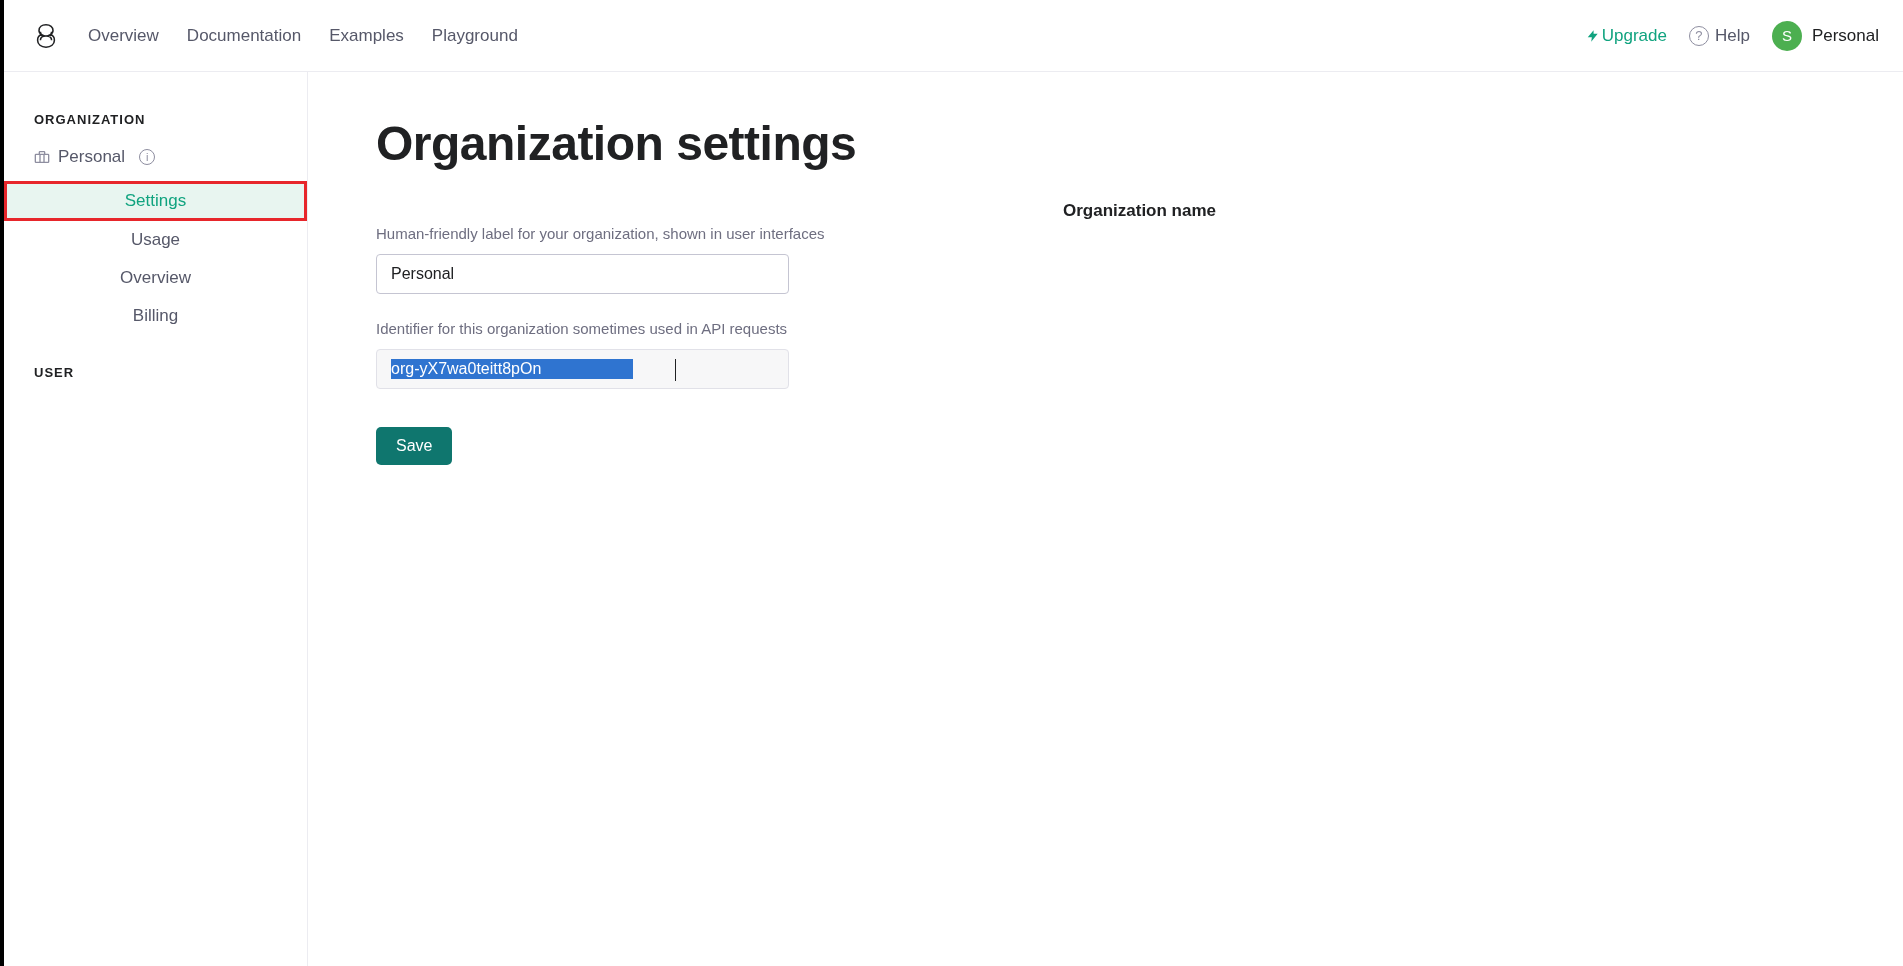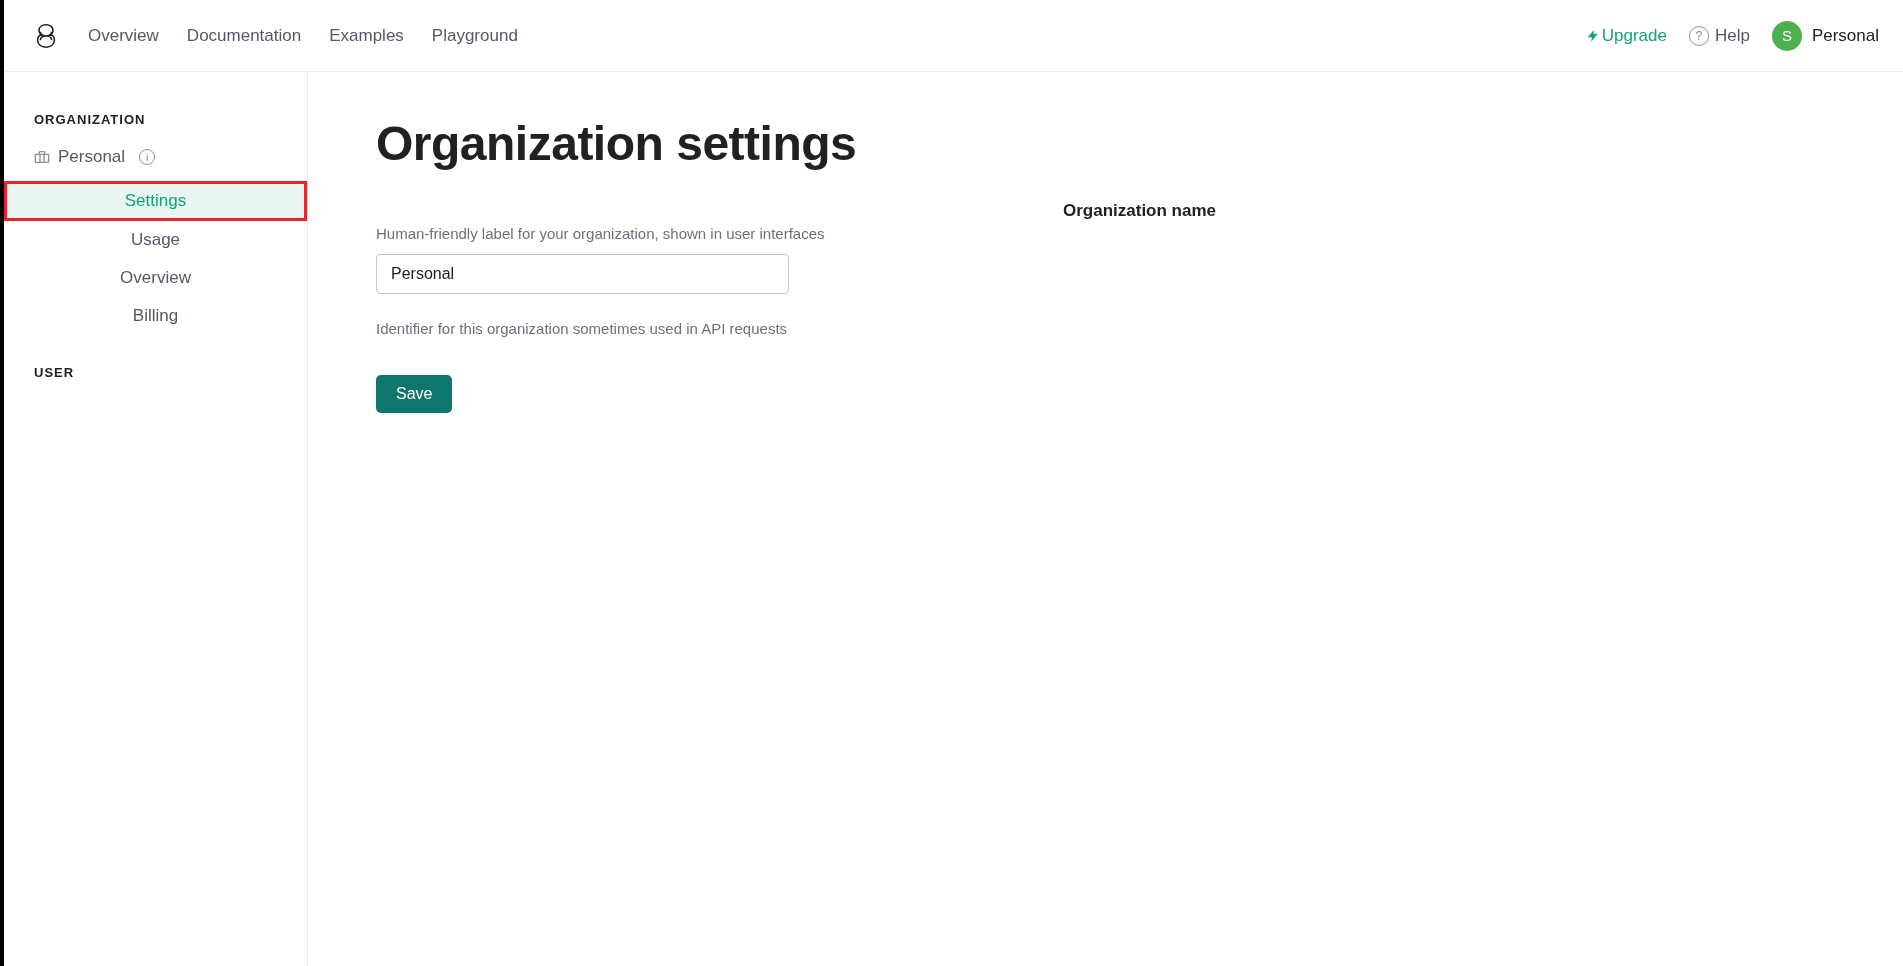--- a/index.html
+++ b/index.html
@@ -302,18 +302,23 @@
     <h1 class="page-title">Organization settings</h1>
 
     <div class="field-block">
       <div class="field-label">Organization name</div>
       <div class="field-hint">Human-friendly label for your organization, shown in user interfaces</div>
       <input class="text-input" type="text" value="Personal" style="">
     </div>
 
     <div class="field-block">
       <div class="field-hint">Identifier for this organization sometimes used in API requests</div>
+      <div class="readonly-input">
+        <span class="orgid-selected">org-yX7wa0teitt8pOn</span>
+          <span class="orgid-blob"></span>
+        <span class="orgid-cursor"></span>
+      </div>
     </div>
 
     <button class="save-btn">Save</button>
   </div>
 
 </div>
 
 </body></html>

